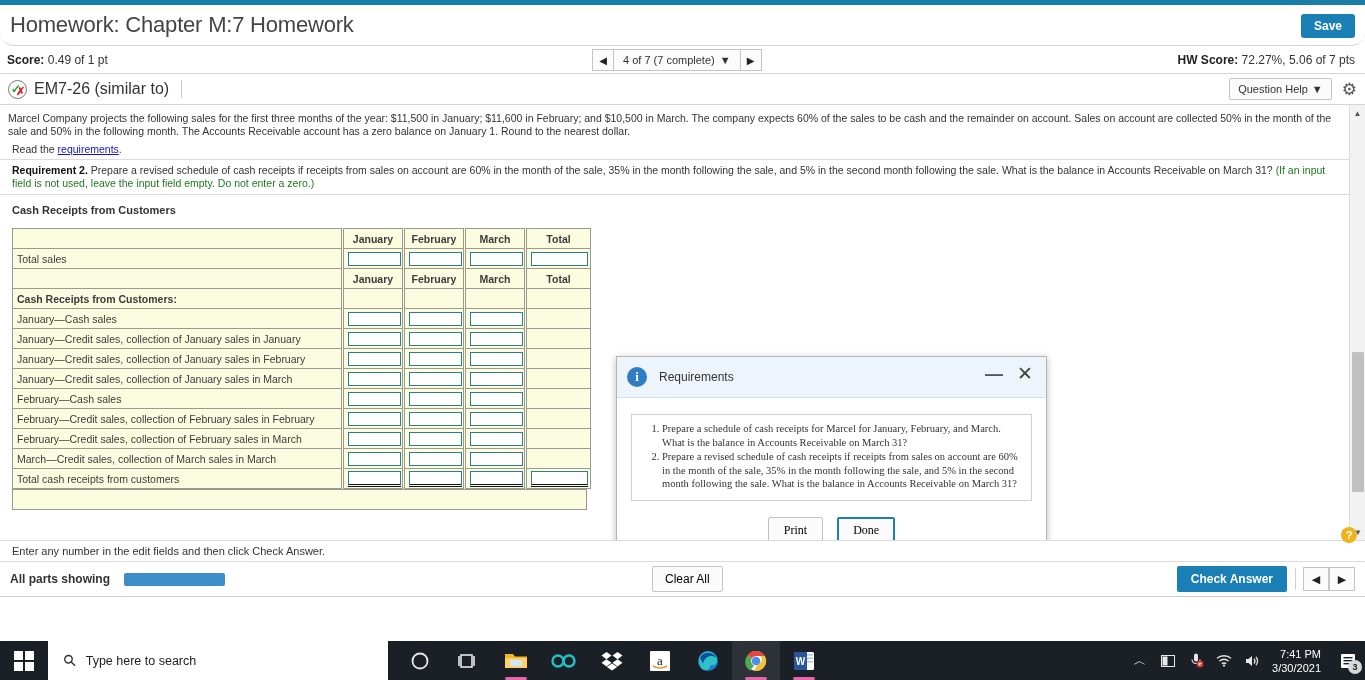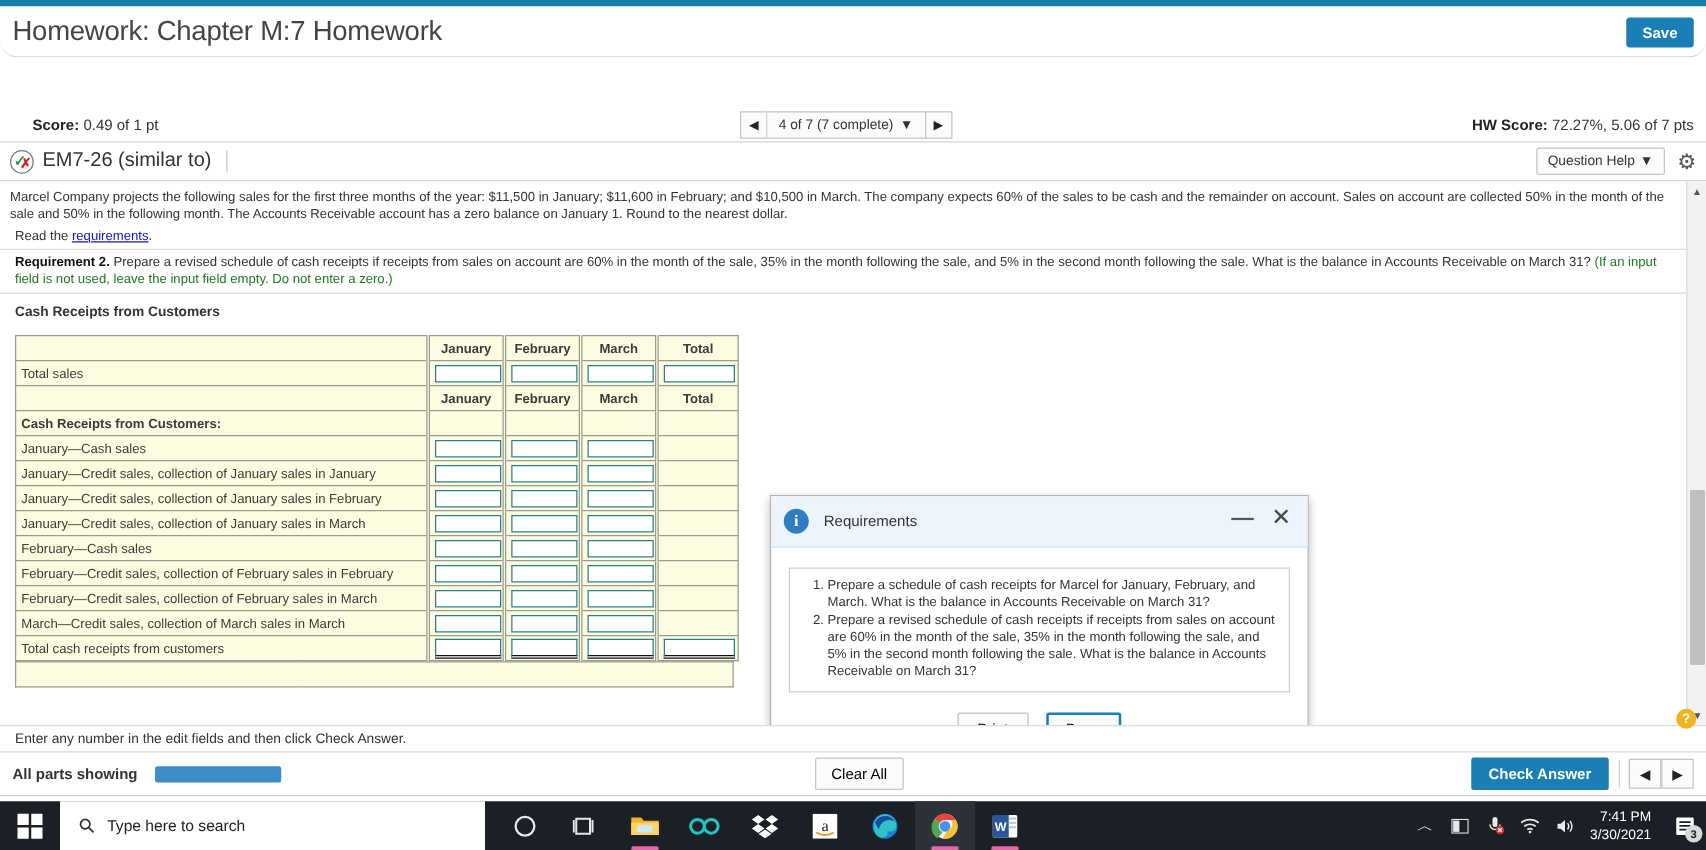--- a/index.html
+++ b/index.html
@@ -23,21 +23,21 @@
   .save-btn {
     position:absolute; right:10px; top:9px;
     background:#1a7fb5; color:#fff; border:none; border-radius:3px;
     font-size:12px; font-weight:bold; padding:5px 13px; cursor:pointer;
     font-family:inherit;
   }
 
   
   .score-bar {
     height:28px; display:flex; align-items:center;
-    border-bottom:1px solid #d6d6d6; padding:0 26px; position:relative;margin-top:40px;
+    border-bottom:1px solid #d6d6d6; padding:0 7px; position:relative;
   }
   .score-left { font-size:12px; }
   .score-left b { font-weight:bold; color:#222; }
   .nav-group {
     position:absolute; left:592px; top:3px;
     display:flex; align-items:center; height:22px;
   }
   .nav-arrow {
     width:22px; height:22px; border:1px solid #c4c4c4; background:#fbfbfb;
     display:flex; align-items:center; justify-content:center; cursor:pointer;
@@ -146,21 +146,21 @@
   .dlg-info {
     width:20px; height:20px; border-radius:50%; background:#2f7ec4; color:#fff;
     font-size:13px; font-weight:bold; display:flex; align-items:center;
     justify-content:center; font-family:"Liberation Serif", serif; flex:none;
   }
   .dlg-title { margin-left:12px; font-size:12px; color:#333; }
   .dlg-min { position:absolute; right:43px; top:13px; font-size:18px; color:#555;
              line-height:8px; cursor:pointer; font-weight:bold; }
   .dlg-close { position:absolute; right:13px; top:5px; font-size:19px; color:#444;
                cursor:pointer; font-family:"Liberation Sans", sans-serif; }
-  .dlg-body { padding:16px 14px 0 14px; }
+  .dlg-body { padding:16px 14px 0 14px;font-family:Liberation Serif, serif; }
   .req-list {
     border:1px solid #cfcfcf; padding:7px 9px 8px 9px; font-size:10.5px;
     line-height:13.5px; color:#333; min-height:83px;
   }
   .req-list ol { margin:0; padding-left:21px; }
   .req-list li { margin-bottom:1px; }
   .dlg-btns { display:flex; justify-content:center; gap:14px; margin-top:16px; }
   .dlg-btn {
     font-size:12px; padding:5px 15px; background:#fbfbfb;
     border:1px solid #c0c0c0; border-radius:2px; cursor:pointer; font-family:inherit;

